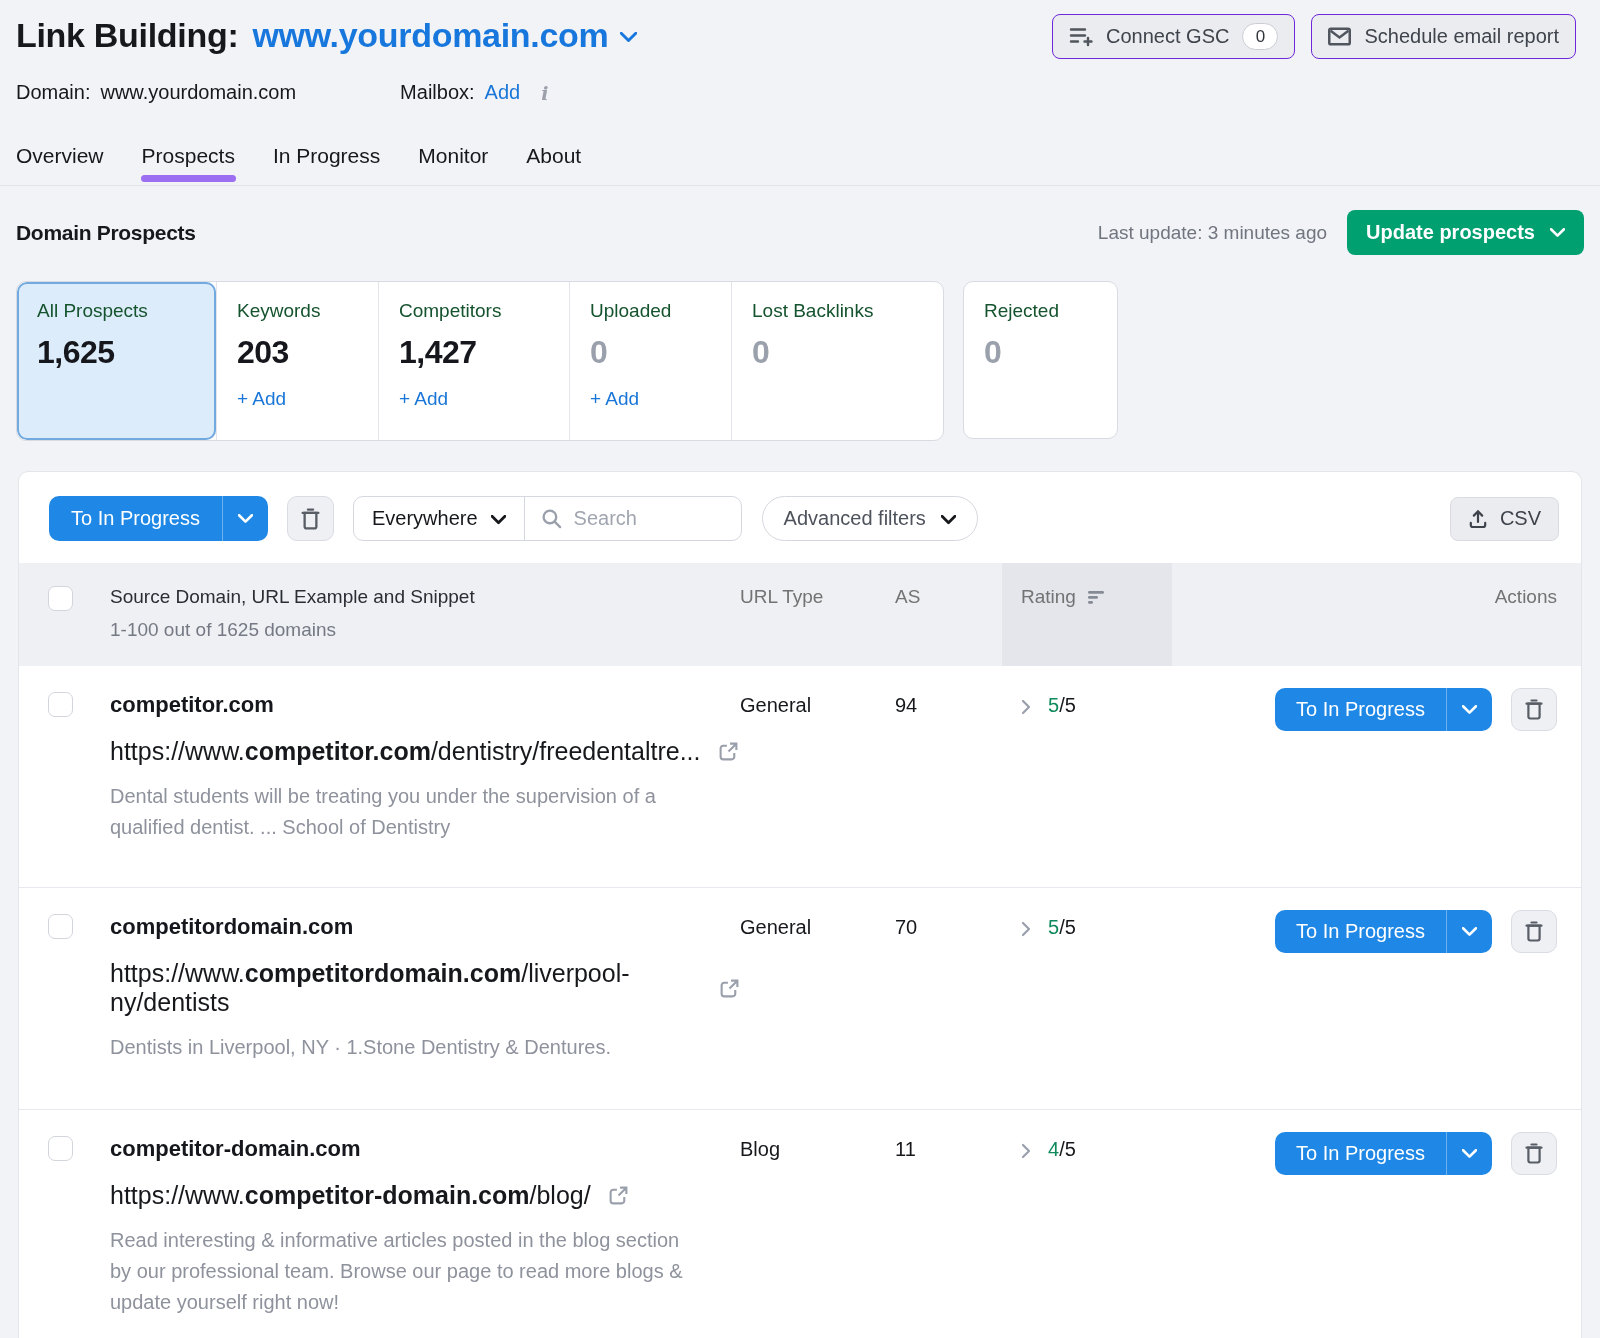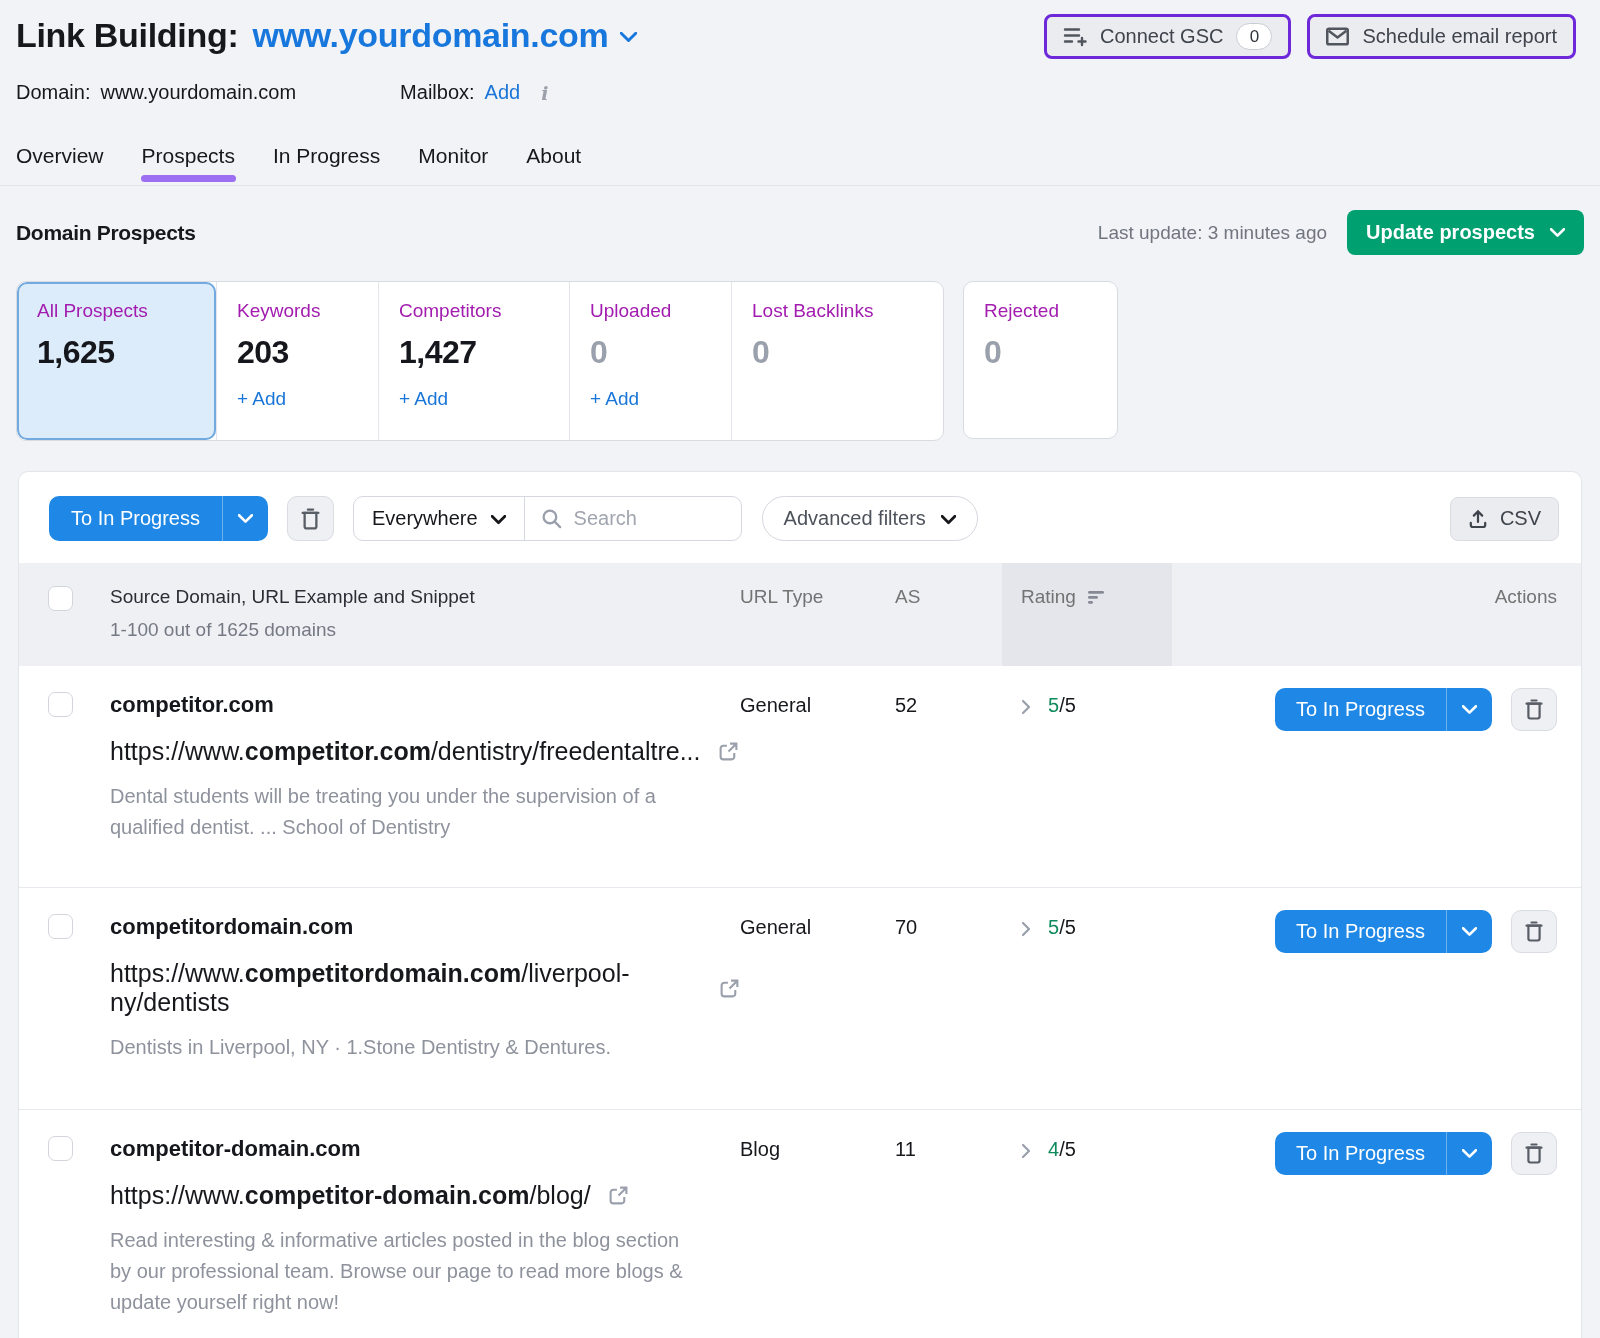--- a/index.html
+++ b/index.html
@@ -8,21 +8,21 @@
     width:1600px; height:1338px; overflow:hidden; position:relative;
     background:#f2f3f7; color:#17181c;
     font-family:"Liberation Sans","DejaVu Sans",sans-serif;
   }
   
   .topbar { padding:14px 24px 0 16px; }
   .title-row { display:flex; justify-content:space-between; align-items:flex-start; }
   .title-group { display:flex; align-items:center; gap:14px; font-size:34px; font-weight:bold; letter-spacing:-0.3px; padding-top:2px; }
   .domain-select { color:#1877dc; display:flex; align-items:center; gap:11px; cursor:pointer; }
   .top-actions { display:flex; gap:16px; }
-  .gray-btn { display:flex; align-items:center; gap:13px; background:#eaecf0; border:3px solid #6d28d9;
+  .gray-btn { display:flex; align-items:center; gap:13px; background:#eaecf0; border:1px solid #6d28d9;
     border-radius:8px; padding:4px 16px; height:45px; font-size:20px; color:#3f434b; cursor:pointer; font-family:inherit; }
   .gray-btn svg { color:#50555e; }
   .badge { background:#fff; border:1px solid #c9ccd3; border-radius:14px; min-width:36px; height:27px;
     display:flex; align-items:center; justify-content:center; font-size:17px; color:#31343b; }
   .meta-row { margin-top:22px; font-size:20px; display:flex; align-items:center; }
   .meta-pair { display:flex; gap:10px; align-items:center; }
   .mailbox-pair { margin-left:104px; }
   .link { color:#1976d8; cursor:pointer; }
   .info-i { font-family:"DejaVu Serif",serif; font-style:italic; font-weight:bold; color:#9ba0aa; font-size:19px; margin-left:11px; }
   
@@ -38,21 +38,21 @@
   .last-update { font-size:19px; color:#70757f; }
   .green-btn { background:#00a070; color:#fff; font-weight:bold; font-size:20px; border:none; border-radius:8px;
     height:45px; padding:0 19px; display:flex; align-items:center; gap:15px; cursor:pointer; font-family:inherit; }
   
   .cards-row { display:flex; padding:26px 16px 0 16px; align-items:flex-start; }
   .card-group { display:flex; background:#fff; border:1px solid #d8dbe1; border-radius:10px; overflow:hidden; }
   .card { height:158px; padding:18px 0 0 20px; border-left:1px solid #e3e5ea; cursor:pointer; }
   .card:first-child { border-left:none; }
   .card.c0 { width:199px; } .card.c1 { width:162px; } .card.c2 { width:191px; } .card.c3 { width:162px; } .card.c4 { width:212px; }
   .card.selected { background:#ddecfa; box-shadow:inset 0 0 0 2px #72a9de; border-radius:10px; }
-  .card-label { font-size:19px; color:#a21caf; }
+  .card-label { font-size:19px; color:#14532d; }
   .card-value { font-size:32px; font-weight:bold; color:#15171c; margin-top:12px; letter-spacing:-0.5px; }
   .card-value.muted { color:#9ba1ac; }
   .card-add { font-size:19px; color:#1976d8; margin-top:17px; display:inline-block; cursor:pointer; }
   .card.standalone { margin-left:19px; background:#fff; border:1px solid #d8dbe1; border-radius:10px; width:155px; height:158px; }
   
   .panel { margin:30px 18px 0 18px; background:#fff; border:1px solid #e3e5ea; border-bottom:none; border-radius:10px 10px 0 0; }
   .toolbar { display:flex; align-items:center; padding:24px 22px 22px 30px; }
   .split-btn { display:flex; align-items:stretch; background:#1f88e6; border-radius:10px; overflow:hidden;
     color:#fff; cursor:pointer; height:45px; }
   .split-main { display:flex; align-items:center; padding:0 22px; font-size:20px; }
@@ -316,21 +316,21 @@
                 <g fill="none" stroke="currentColor" stroke-width="2">
                   <path d="M8.5 4.5H5A2.5 2.5 0 002.5 7v8A2.5 2.5 0 005 17.5h8a2.5 2.5 0 002.5-2.5v-3.5"></path>
                   <path d="M11.5 2.5h6v6M17 3l-7 7"></path>
                 </g>
               </svg>
           </span>
         </div>
         <div class="row-snippet">Dental students will be treating you under the supervision of a qualified dentist. ... School of Dentistry</div>
       </div>
       <div class="cell-type">General</div>
-      <div class="cell-as">52</div>
+      <div class="cell-as">94</div>
       <div class="cell-rating">
         <span class="chev-right">
           <svg width="10" height="16" viewBox="0 0 10 16">
               <path d="M2 2l6 6-6 6" fill="none" stroke="currentColor" stroke-width="2.2" stroke-linecap="round" stroke-linejoin="round"></path>
             </svg>
         </span>
         <span><span class="rating-val">5</span><span>/5</span></span>
       </div>
       <div class="cell-actions">
         <div class="split-btn row-split">

